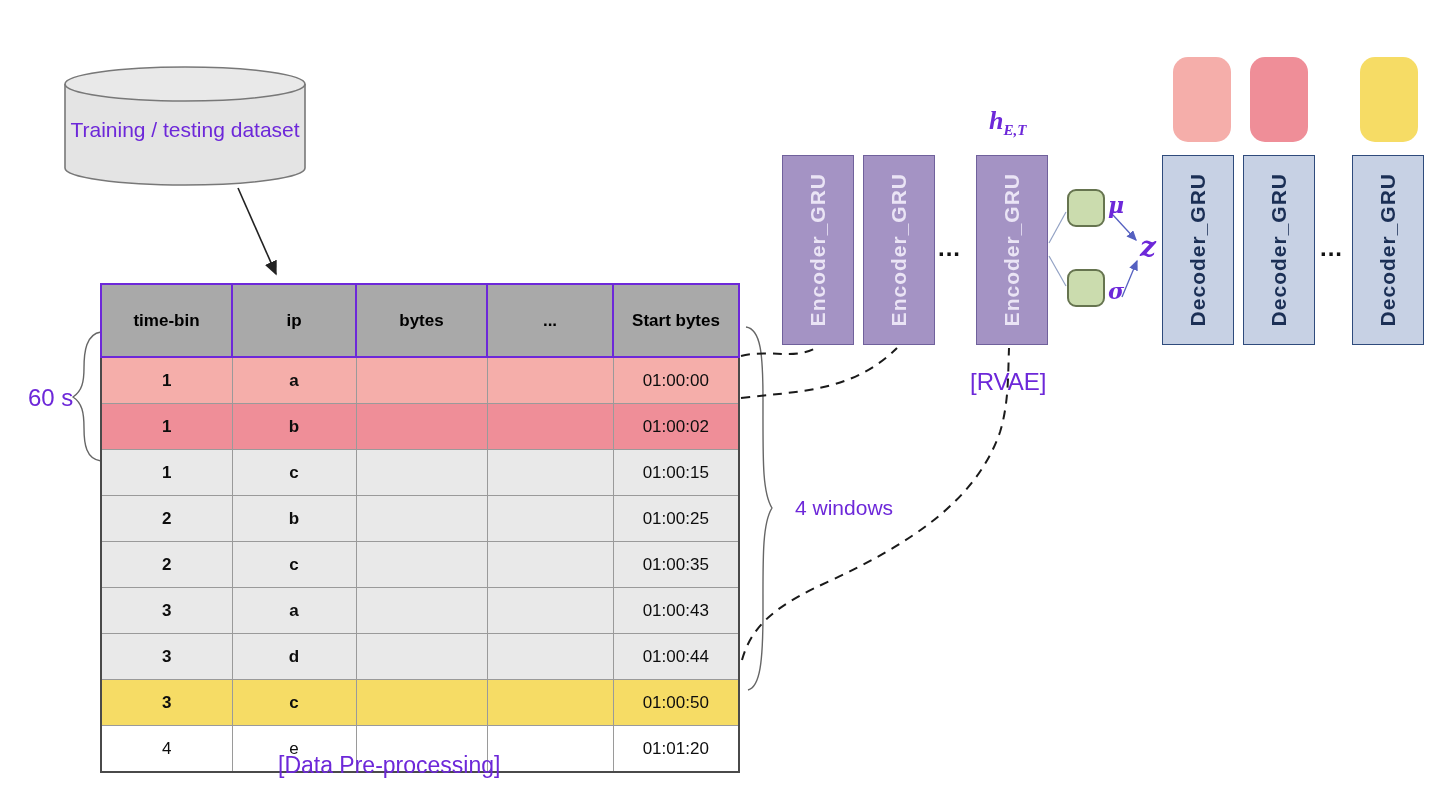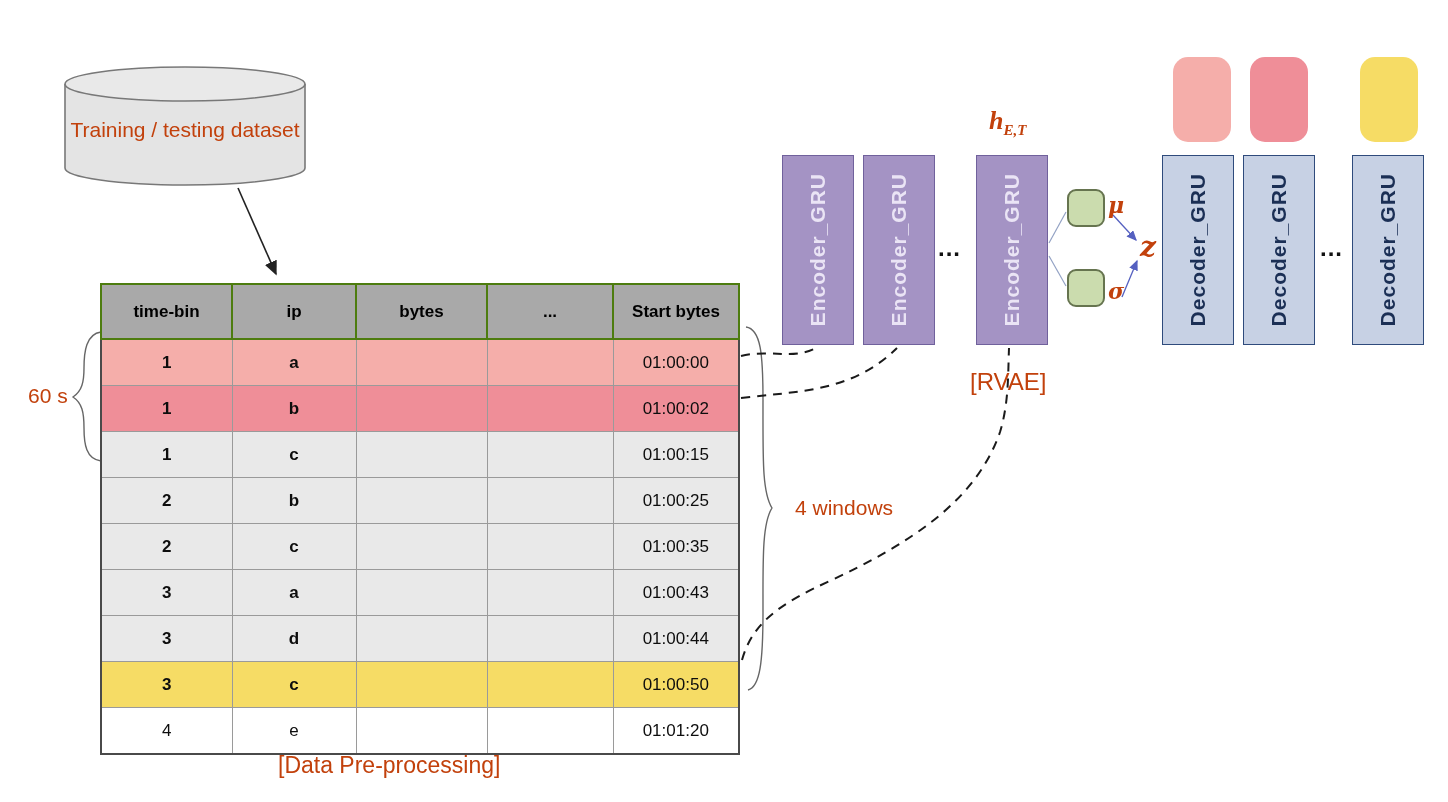--- a/index.html
+++ b/index.html
@@ -16,35 +16,35 @@
     display:flex; align-items:center; justify-content:center; text-align:center;
     font-size:21px; color:#1c1c1c; line-height:1.25;
   }
 
   
   #tbl-wrap { left:100px; top:283px; }
   table.pre { border-collapse:collapse; table-layout:fixed; width:638px;
               border:2px solid #4a4a4a; }
   table.pre th {
     background:var(--header_gray); height:47px; font-size:17px; font-weight:bold;
-    color:#000; border:2px solid #4d7c0f; text-align:center; padding:3px;
+    color:#000; border:2px solid #6d28d9; text-align:center; padding:12px;
   }
   table.pre td {
     height:45px; font-size:17px; text-align:center; padding:0;
     border:1px solid #9a9a9a; color:#0d0d0d;
   }
   tr.em td:nth-child(1), tr.em td:nth-child(2) { font-weight:bold; }
   tr.r-pink_light td { background:var(--pink_light); }
   tr.r-pink_dark  td { background:var(--pink_dark); }
   tr.r-row_gray   td { background:var(--row_gray); }
   tr.r-row_yellow td { background:var(--row_yellow); }
   tr.r-row_white  td { background:var(--row_white); }
 
   
-  .lbl { white-space:nowrap; color:#c2410c; }
+  .lbl { white-space:nowrap; color:#6d28d9; }
   .math { font-family:"DejaVu Serif", serif; font-style:italic; }
 
   
   .gru {
     display:flex; align-items:center; justify-content:center;
     width:72px; height:190px; box-sizing:border-box;
   }
   .vtext { writing-mode:vertical-rl; transform:rotate(180deg); font-size:21px; font-weight:600; letter-spacing:1px; }
   .enc { background:var(--encoder_purple); border:1.5px solid var(--encoder_border); }
   .enc .vtext { color:var(--encoder_text); }
@@ -181,21 +181,21 @@
             <td>4</td>
             <td>e</td>
             <td></td>
             <td></td>
             <td>01:01:20</td>
           </tr>
         </tbody>
     </table>
   </div>
 
-  <div class="abs lbl" style="left:28px; top:384px; font-size:21px;">60 s</div>
+  <div class="abs lbl" style="left:28px; top:384px; font-size:24px;">60 s</div>
   <div class="abs lbl" style="left:795px; top:496px; font-size:21px;">4 windows</div>
   <div class="abs lbl" style="left:258px; top:752px; font-size:23px;margin-left:20px;">[Data Pre-processing]</div>
   <div class="abs lbl" style="left:970px; top:368px; font-size:24px;">[RVAE]</div>
 
   <div class="abs lbl math" style="left:989px; top:106px; font-size:26px; font-weight:600;font-family:Liberation Serif, serif;"><span>h</span><sub style="font-size:15px;">E,T</sub></div>
 
   <div class="abs gru enc" style="left:782px; top:155px;">
     <span class="vtext">Encoder_GRU</span>
   </div>
   <div class="abs gru enc" style="left:863px; top:155px;">

